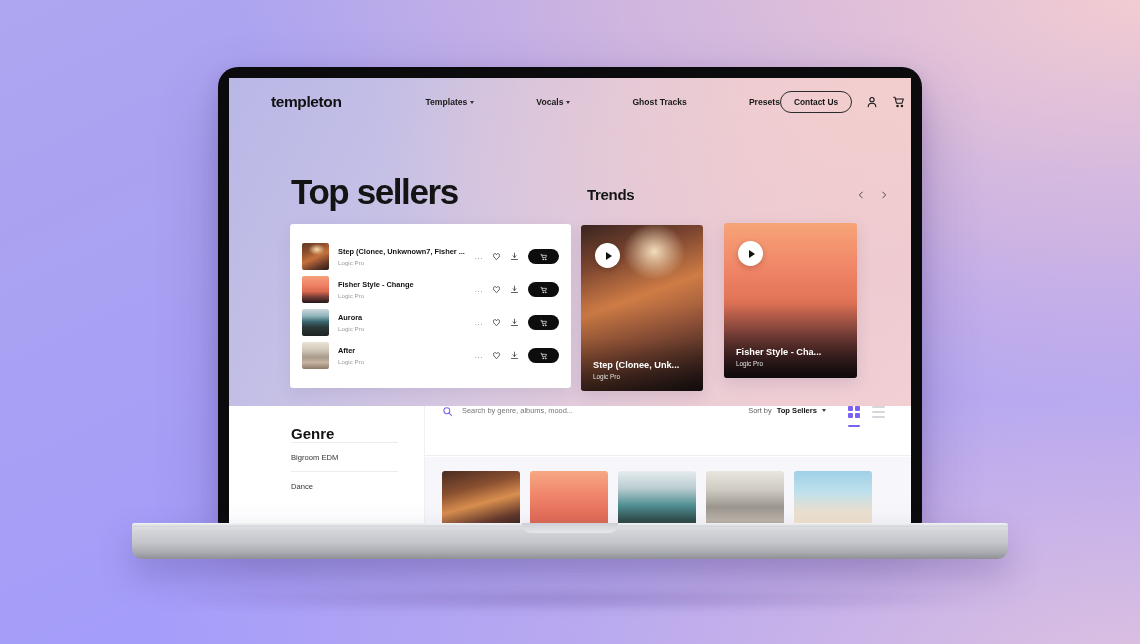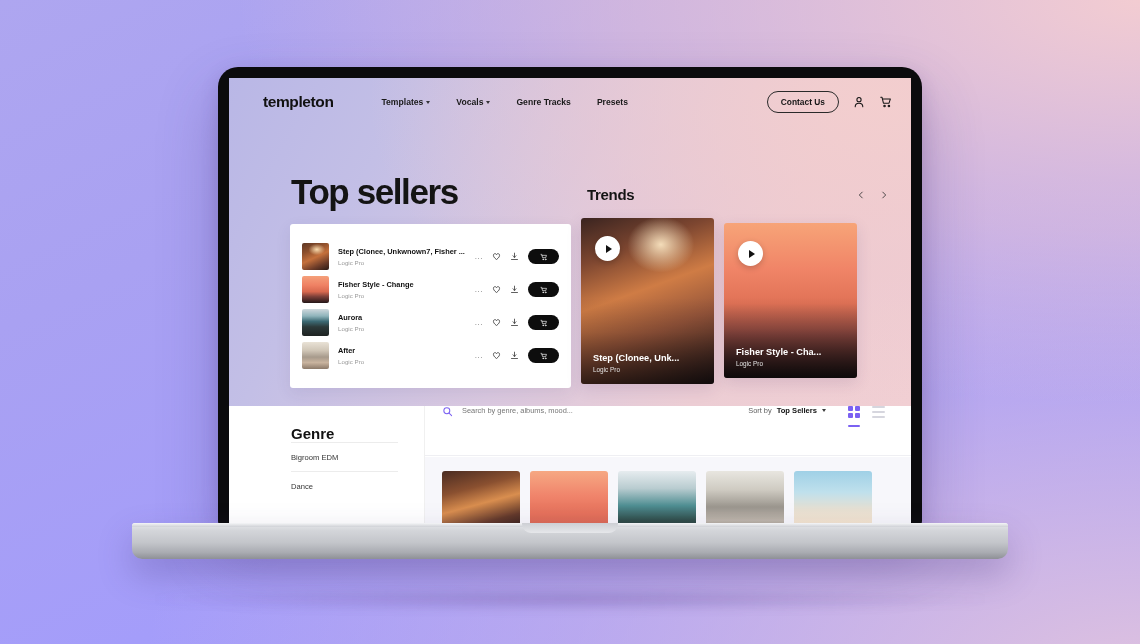--- a/index.html
+++ b/index.html
@@ -53,25 +53,25 @@
   
   #page { position: absolute; inset: 0; }
   #hero {
     position: absolute; left: 0; top: 0; width: 100%; height: 328px;
     background:
       radial-gradient(105% 130% at 96% 6%, rgba(243,206,206,0.95) 0%, rgba(238,200,206,0.5) 42%, rgba(238,200,206,0) 72%),
       linear-gradient(118deg, #b9b7e6 0%, #c3bfe6 22%, #dac9e0 50%, #eccdd4 74%, #f1cfd3 100%);
   }
 
   
-  #nav { position: absolute; left: 8px; top: 0; width: 100%; height: 48px;
+  #nav { position: absolute; left: 16px; top: 0; width: 100%; height: 48px;
          display: flex; align-items: center; padding: 0 26px; }
   #logo { font-size: 15.5px; font-weight: 700; color: #111; letter-spacing: -0.4px; }
   #nav-links { display: flex; align-items: center; gap: 26px; margin-left: 48px; }
-  .nav-link { font-size: 8.6px; font-weight: 700; color: #1a1a1a; display: flex; align-items: center; gap: 3px; white-space: nowrap; }
+  .nav-link { font-size: 8.6px; font-weight: 700; color: #1a1a1a; display: flex; align-items: center; gap: 3px; white-space: nowrap; margin-left: 36px; }
   .caret { width: 0; height: 0; border-left: 2.6px solid transparent; border-right: 2.6px solid transparent; border-top: 3px solid #1a1a1a; opacity: .85; }
   #nav-right { margin-left: auto; display: flex; align-items: center; gap: 13px; }
   #contact-btn {
     border: 1px solid #2a2a2a; border-radius: 20px; padding: 5px 13px;
     font-size: 8.4px; font-weight: 600; color: #161616; background: transparent; white-space: nowrap;
   }
   .hicon { width: 14px; height: 14px; color: #141414; display: block; }
 
   
   #top-sellers-title {
@@ -98,21 +98,21 @@
   .cart-pill svg { width: 8px; height: 8px; color: #fff; }
 
   
   #trends-title { position: absolute; left: 358px; top: 108px; font-size: 15px; font-weight: 700; color: #141414; letter-spacing: -0.3px; }
   #trends-nav { position: absolute; right: 22px; top: 112px; display: flex; gap: 13px; }
   .tnav { width: 10px; height: 10px; color: #2f2f2f; display: block; }
   .trend-card {
     position: absolute; border-radius: 3px; overflow: hidden;
     box-shadow: 0 5px 15px rgba(60,40,100,.13);
   }
-  #trend-0 { left: 352px; top: 140px; width: 133px; height: 166px; text-decoration: underline; }
+  #trend-0 { left: 352px; top: 147px; width: 122px; height: 166px; text-decoration: underline; }
   #trend-1 { left: 495px; top: 145px; width: 133px; height: 155px; }
   .trend-img { position: absolute; inset: 0; }
   .trend-shade { position: absolute; left: 0; right: 0; bottom: 0; height: 52%;
     background: linear-gradient(180deg, rgba(0,0,0,0) 0%, rgba(0,0,0,.12) 40%, rgba(0,0,0,.55) 100%); }
   .play-btn {
     position: absolute; left: 14px; top: 18px; width: 25px; height: 25px;
     border-radius: 50%; background: #fff; display: flex; align-items: center; justify-content: center;
     box-shadow: 0 2px 6px rgba(0,0,0,.2);
   }
   .play-tri { width: 0; height: 0; border-left: 6px solid #111; border-top: 4px solid transparent; border-bottom: 4px solid transparent; margin-left: 2px; }
@@ -180,21 +180,21 @@
             <div id="nav-links">
               <div class="nav-link">
                 <span>Templates</span>
                 <span class="caret"></span>
               </div>
               <div class="nav-link">
                 <span>Vocals</span>
                 <span class="caret"></span>
               </div>
               <div class="nav-link">
-                <span>Genre Tracks</span>
+                <span>Ghost Tracks</span>
               </div>
               <div class="nav-link">
                 <span>Presets</span>
               </div>
             </div>
             <div id="nav-right">
               <button id="contact-btn">Contact Us</button>
               <span>
                 <svg class="hicon" viewBox="0 0 24 24" fill="none" stroke="currentColor" stroke-width="1.8" stroke-linecap="round">
                   <circle cx="12" cy="8" r="3.6"></circle>

